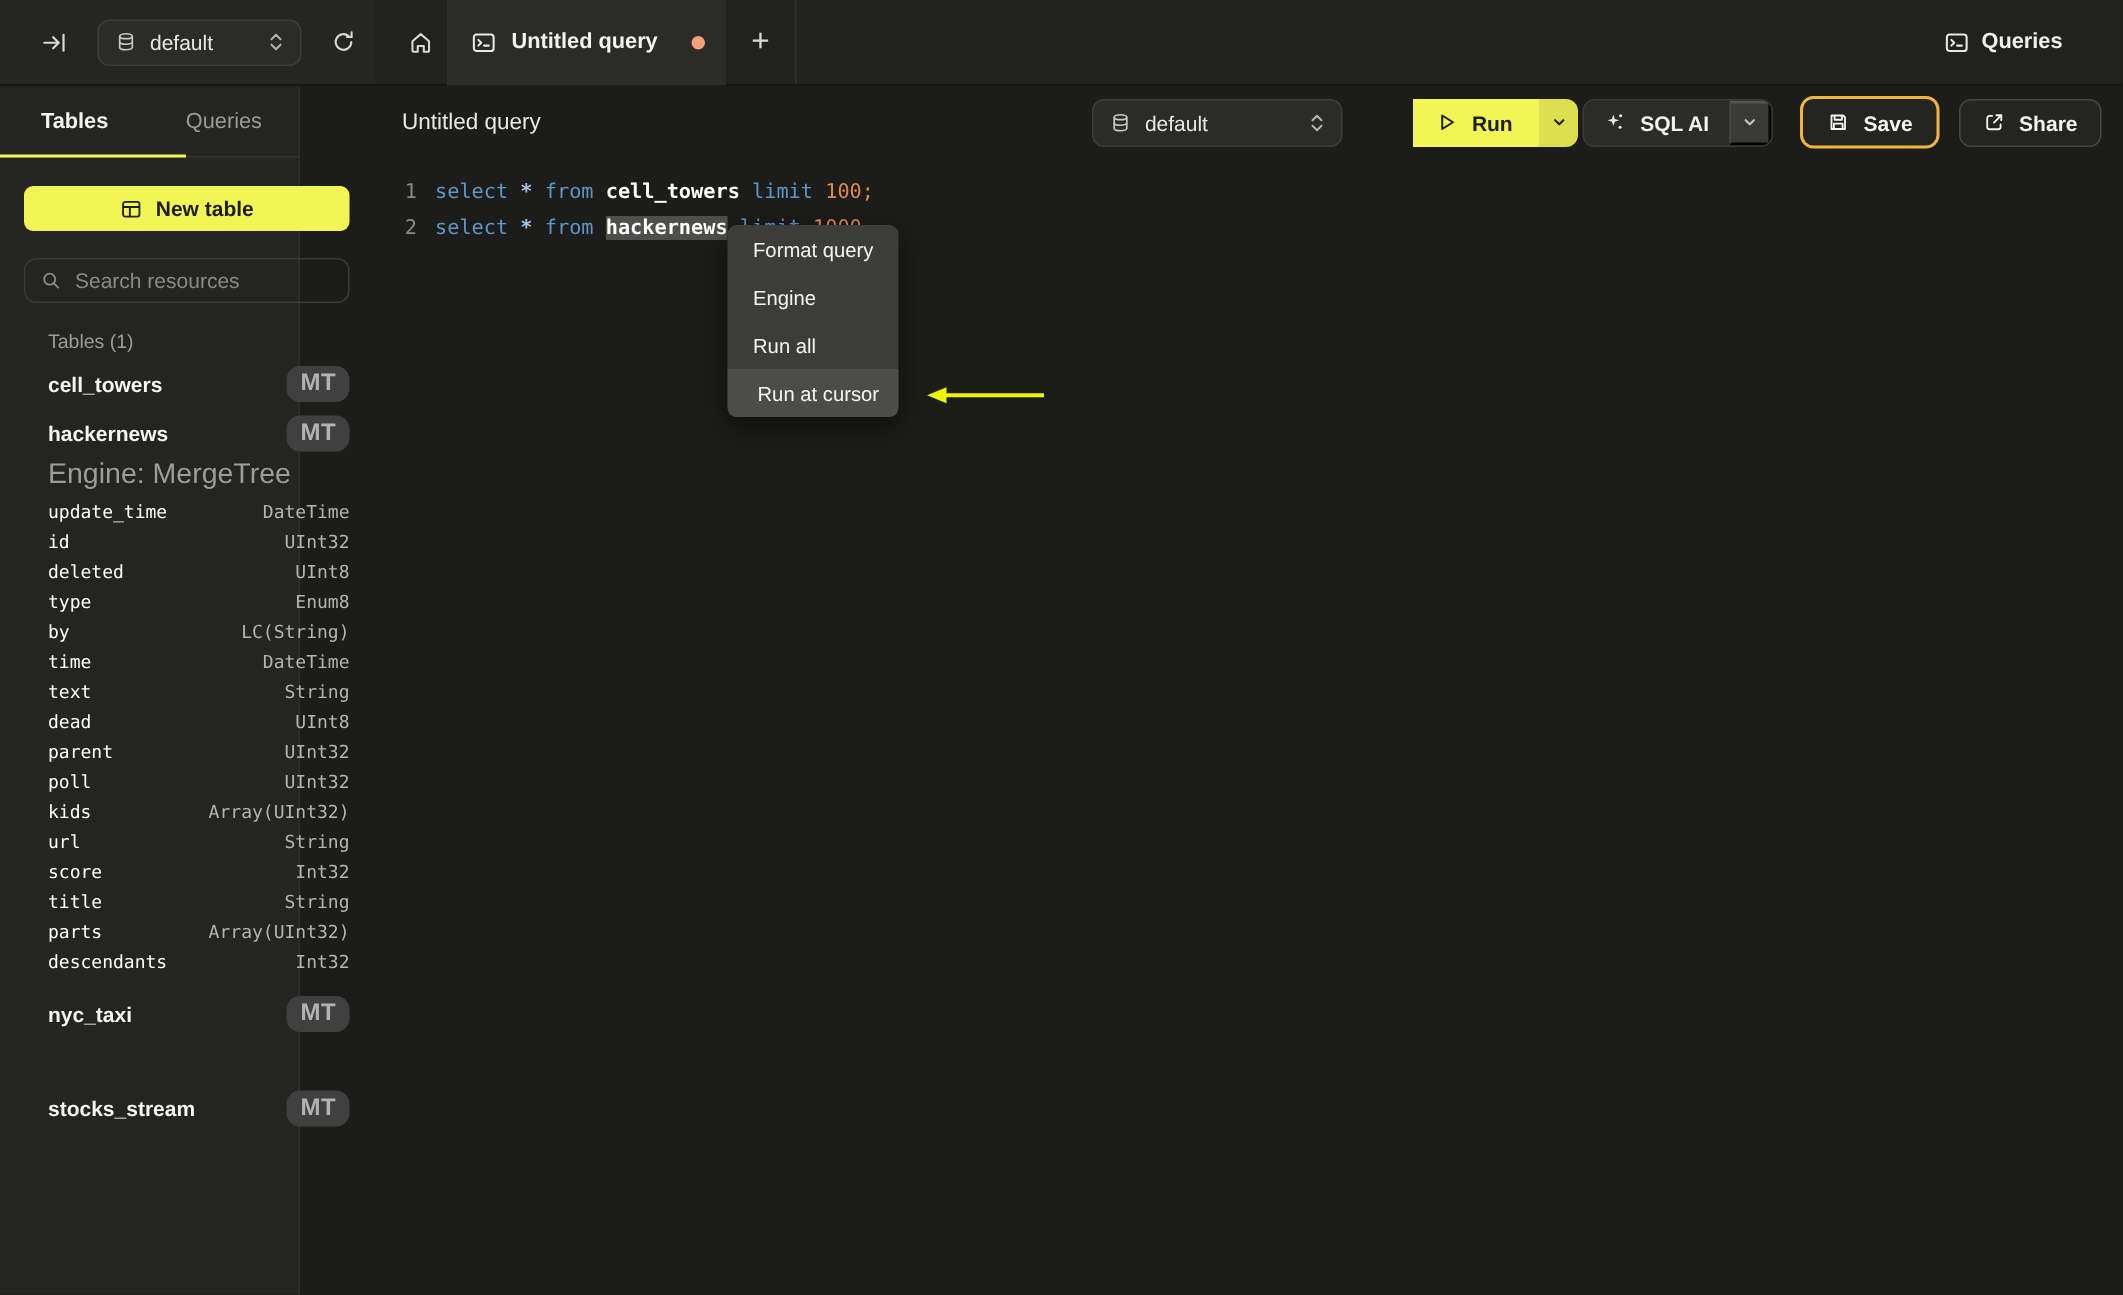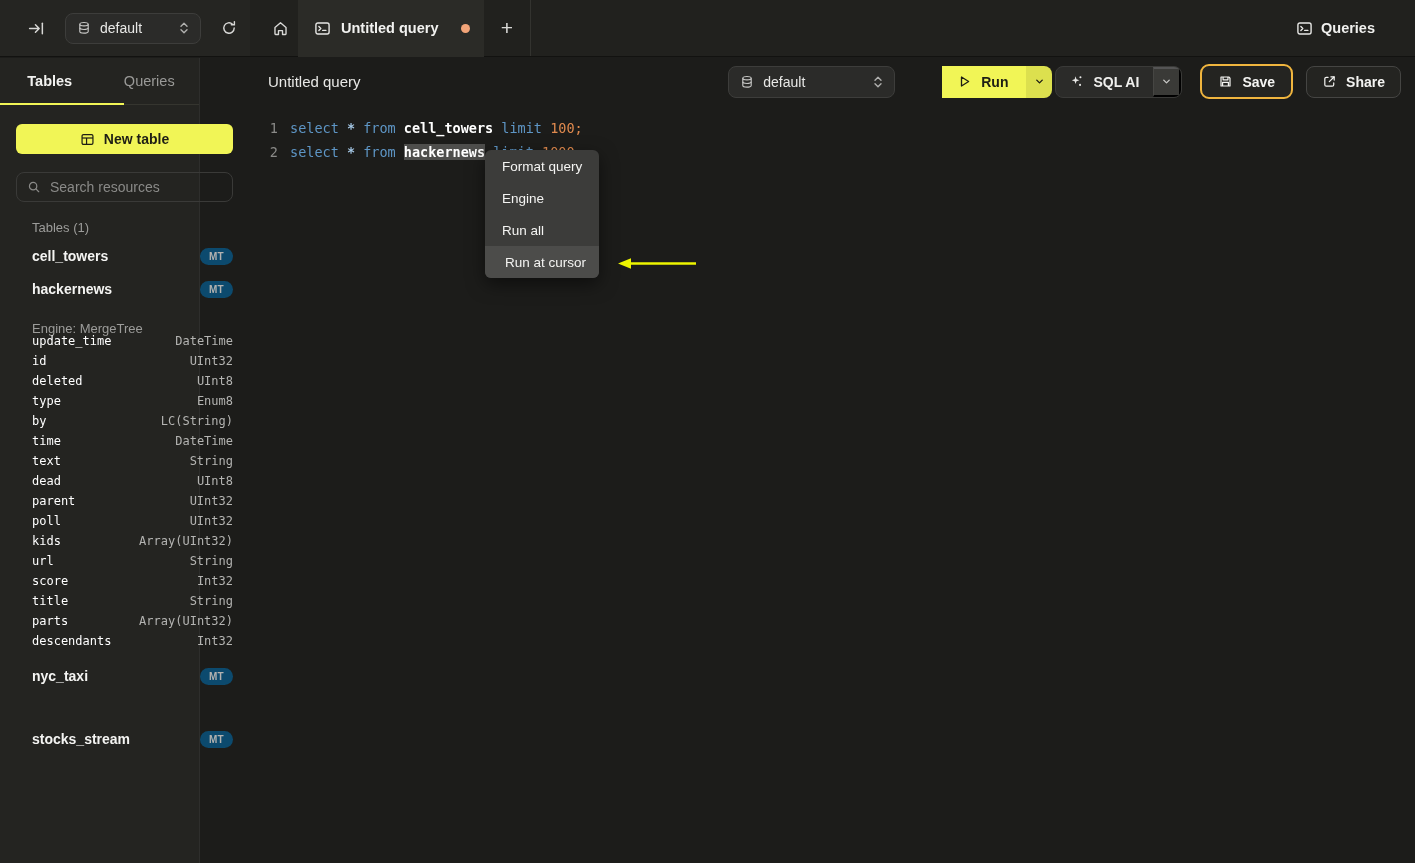--- a/index.html
+++ b/index.html
@@ -56,22 +56,22 @@
   .sidebar-tab.active { color:#f2f2f0; font-weight:600; }
   .sidebar-tab.inactive { color:#9a9a98; font-weight:400; }
   .tab-underline { position:absolute; left:0; bottom:-1px; width:124px; height:2px; }
   .new-table-btn { position:absolute; top:66px; left:16px; width:217px; height:30px; border:none; border-radius:6px; display:flex; align-items:center; justify-content:center; gap:9px; font-size:14px; font-weight:600; color:#1e1e14; cursor:pointer; font-family:inherit; }
   .search-box { position:absolute; top:114px; left:16px; width:217px; height:30px; border:1px solid #3a3a38; border-radius:8px; display:flex; align-items:center; padding:0 10px; gap:9px; background:transparent; }
   .search-box input { background:transparent; border:none; outline:none; color:#d8d8d6; font-size:14px; width:100%; font-family:inherit; }
   .search-box input::placeholder { color:#8a8a88; }
   .section-label { position:absolute; top:162px; left:32px; font-size:13px; color:#9c9c9a; }
   .table-row { position:absolute; left:16px; width:217px; height:26px; display:flex; align-items:center; cursor:pointer; }
   .table-row .tname { font-size:14px; font-weight:600; color:#f4f4f2; flex:1; padding-left:16px; }
-  .mt-badge { background:#0c4a6e; color:#b2b2b0; font-size:10px; font-weight:600; border-radius:9px; padding:3px 9px; letter-spacing:.3px;text-align:center; }
-  .engine-label { position:absolute; left:32px; top:248px; font-size:13px; color:#9c9c9a;margin-top:15px; }
+  .mt-badge { background:#404040; color:#b2b2b0; font-size:16px; font-weight:600; border-radius:9px; padding:3px 9px; letter-spacing:.3px;text-align:center; }
+  .engine-label { position:absolute; left:32px; top:248px; font-size:19px; color:#9c9c9a; }
   .columns-list { position:absolute; left:32px; top:273px; width:201px; font-family:"DejaVu Sans Mono", monospace; font-size:12px; }
   .col-row { height:20px; display:flex; align-items:center; }
   .col-row .cname { color:#ffffff; flex:1; }
   .col-row .ctype { color:#b4b4b2; }
 
   
   .editor { position:absolute; top:105px; left:250px; width:1165px; height:758px; background:#1c1c1a; font-family:"DejaVu Sans Mono", monospace; font-size:13.5px; }
   .code-line { display:flex; height:24px; align-items:center; white-space:pre; }
   .code-area { padding-top:11px; }
   .lineno { width:28px; text-align:right; color:#8a8a88; flex-shrink:0; }

